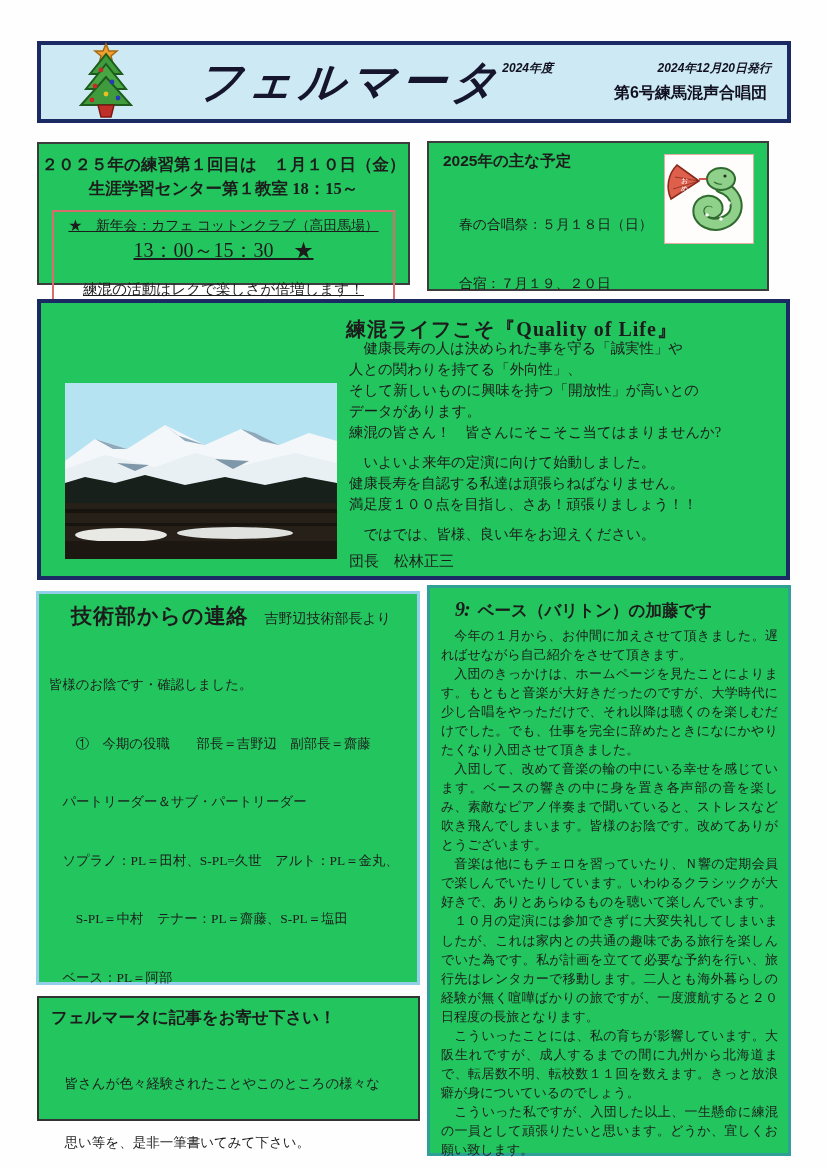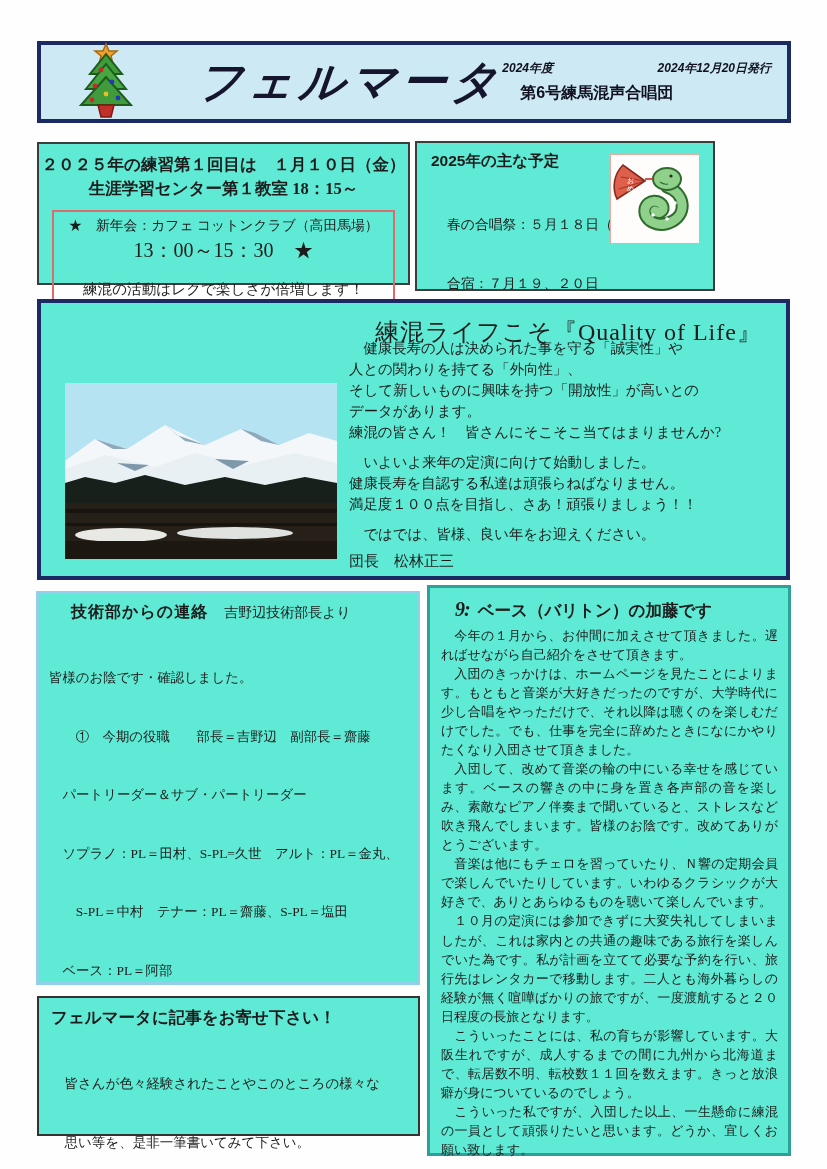--- a/index.html
+++ b/index.html
@@ -1,77 +1,77 @@
 <!DOCTYPE html>
 <html><head>
 <meta charset="utf-8">
 <style>
   html,body{margin:0;padding:0;}
   body{
     width:827px;height:1169px;position:relative;background:#fefefe;
     font-family:"Liberation Serif","DejaVu Serif",serif;color:#1c1c1c;
     overflow:hidden;
   }
-  .box{position:absolute;box-sizing:border-box;background:#5eead4;}
+  .box{position:absolute;box-sizing:border-box;background:#22c55e;}
 
   
   .header{
     left:37px;top:41px;width:754px;height:82px;
     border:4px solid #1c2a63;background:#cde9f3;
     display:flex;align-items:center;
   }
   .tree{margin-left:36px;flex:none;}
   .masthead{
     margin-left:62px;flex:none;
     font-family:"Liberation Sans","DejaVu Sans",sans-serif;
     font-weight:bold;font-style:italic;font-size:45px;letter-spacing:5px;
     color:#15152e;transform:skewX(-6deg);white-space:nowrap;
   }
   .header-right{
     margin-left:auto;margin-right:16px;width:330px;
     font-family:"Liberation Sans","DejaVu Sans",sans-serif;
     font-weight:bold;color:#101020;
   }
   .header-right .row1{font-size:12px;font-style:italic;display:flex;justify-content:space-between;white-space:nowrap;}
-  .header-right .row2{font-size:16px;display:flex;justify-content:flex-start;margin-top:6px;padding:0 4px 0 18px;}
+  .header-right .row2{font-size:16px;display:flex;justify-content:flex-end;margin-top:6px;padding:0 4px 0 18px;}
 
   
   .practice{left:37px;top:142px;width:373px;height:143px;border:2px solid #3c3c3c;padding-top:9px;}
   .practice .l1,.practice .l2{text-align:center;font-weight:bold;font-size:16.5px;line-height:1.45;}
-  .party{margin:9px 13px 0;border:2px solid #d96d6d;padding:5px 2px 6px;text-align:center;}
+  .party{margin:9px 13px 0;border:2px solid #d96d6d;padding:5px 2px 6px;text-align:center;text-decoration:underline;}
   .party .p1{font-size:13.8px;}
   .party .p2{font-size:20px;margin-top:2px;}
   .party .p3{font-size:14.6px;margin-top:16px;}
 
-  .schedule{left:415px;top:141px;width:300px;height:150px;border:2px solid #3c3c3c;padding:8px 0 0 14px;}
+  .schedule{left:427px;top:141px;width:342px;height:150px;border:2px solid #3c3c3c;padding:8px 0 0 14px;}
   .schedule .stitle{font-weight:bold;font-size:15.5px;font-family:"Liberation Sans","DejaVu Sans",sans-serif;}
   .schedule .items{margin-top:4px;padding-left:16px;font-size:13.8px;line-height:1.42;white-space:pre-wrap;}
   .snakebox{position:absolute;right:13px;top:11px;width:88px;height:88px;border:1px solid #e6ac9f;background:#fffdfb;}
 
   
   .message{left:37px;top:299px;width:753px;height:281px;border:4px solid #1c2a63;}
   .photo{position:absolute;left:24px;top:80px;width:272px;height:176px;}
   .msg-title{
-    position:absolute;left:305px;top:13px;width:445px;text-align:center;
-    font-weight:normal;font-size:24px;letter-spacing:1px;
+    position:absolute;left:305px;top:13px;width:445px;
+    font-weight:bold;font-size:20px;letter-spacing:1px;
   }
   .msg-body{position:absolute;left:308px;top:35px;width:450px;font-size:14.4px;line-height:1.46;}
   .msg-body .para{white-space:pre-line;}
   .msg-body .gap{height:9px;}
   .signature{text-align:left;padding-right:62px;margin-top:6px;font-size:15px;}
 
   
   .tech{left:36px;top:591px;width:384px;height:394px;border:3px solid #93cfe9;padding:8px 9px 0 10px;}
   .tech-head{display:flex;align-items:baseline;gap:16px;padding-left:22px;}
-  .tech-head .t{font-weight:bold;font-size:16px;letter-spacing:1px;}
+  .tech-head .t{font-weight:bold;font-size:21px;letter-spacing:1px;}
   .tech-head .s{font-size:14px;}
   .tech-lines{margin-top:6px;font-size:13.4px;line-height:1.455;white-space:pre-wrap;}
 
   
-  .request{left:37px;top:996px;width:383px;height:140px;border:2px solid #333;padding:9px 10px 0 12px;}
+  .request{left:37px;top:996px;width:383px;height:125px;border:2px solid #333;padding:9px 10px 0 12px;}
   .request .t{font-weight:bold;font-size:16.5px;margin-bottom:5px;}
   .request .lines{font-size:13.5px;line-height:1.47;white-space:pre-wrap;}
 
   
   .member{left:427px;top:585px;width:364px;height:571px;border:3px solid #2fa098;padding:10px 10px 0 11px;}
   .member .head{display:flex;align-items:baseline;padding-left:14px;margin-bottom:4px;}
   .bassclef{
     font-weight:900;font-style:italic;font-size:20px;margin-right:8px;
     font-family:"Liberation Serif",serif;letter-spacing:-1px;
   }

